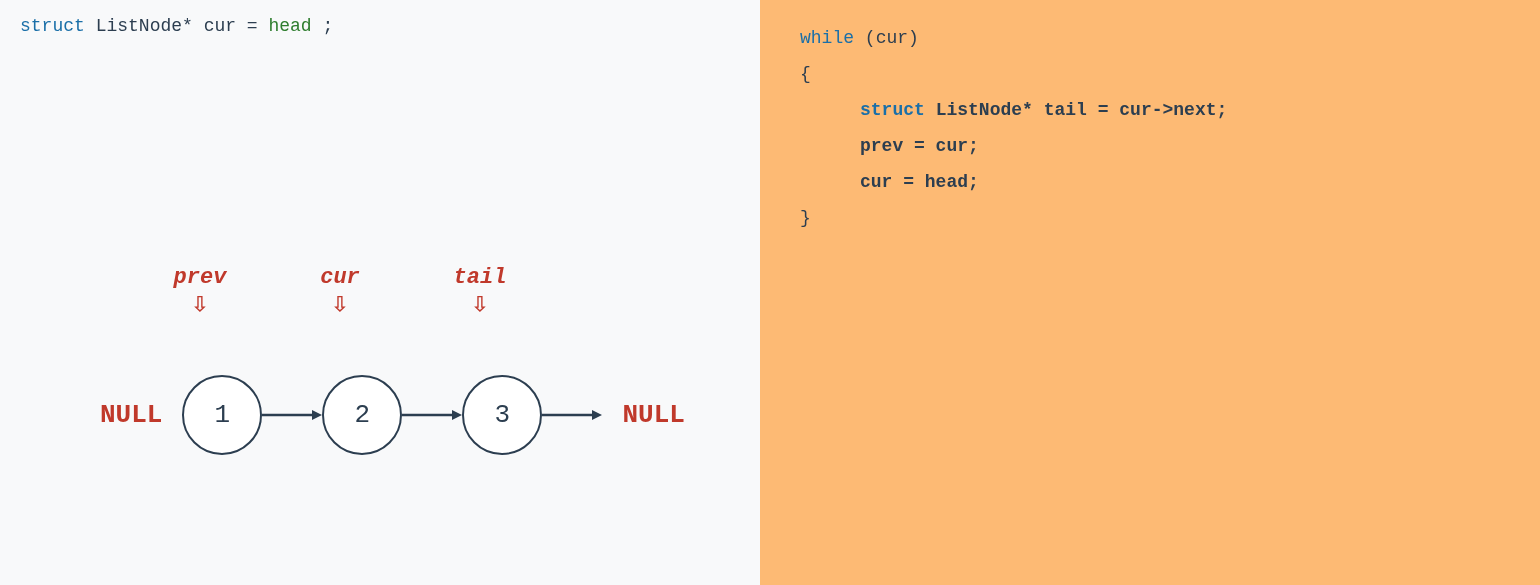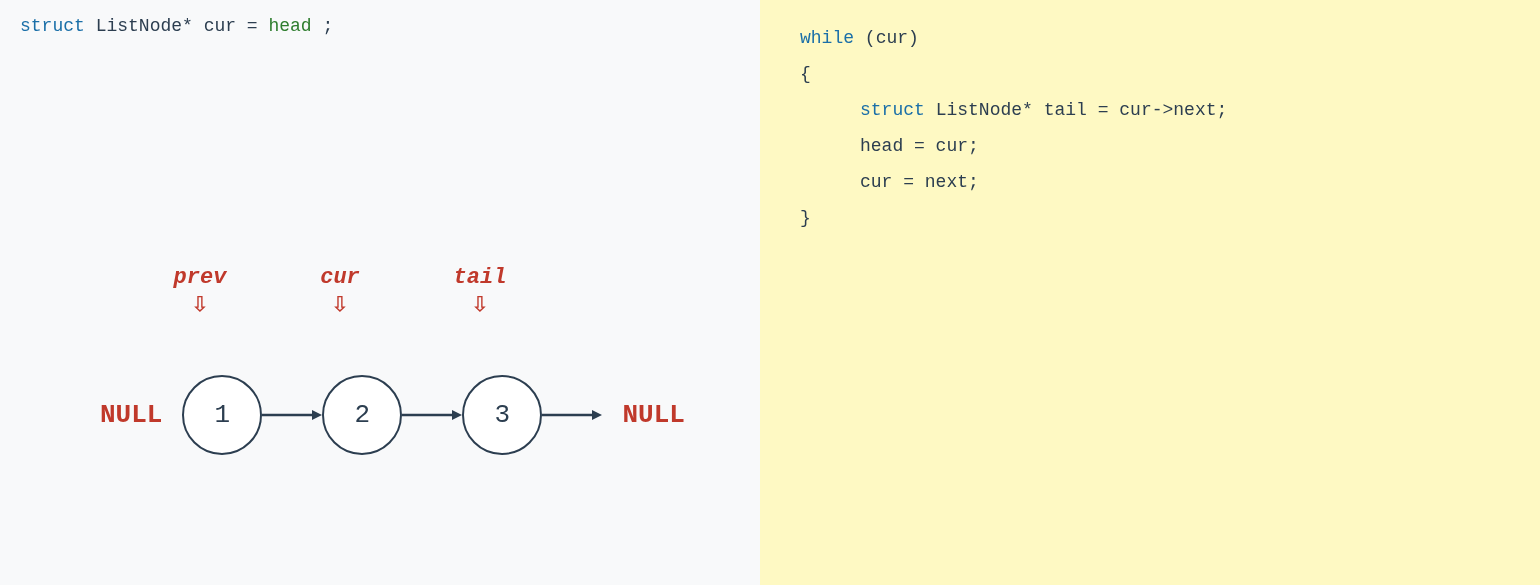--- a/index.html
+++ b/index.html
@@ -18,21 +18,21 @@
       width: 760px;
       height: 585px;
       background: #f8f9fa;
       padding: 10px 20px;
       position: relative;
     }
 
     .right-panel {
       width: 780px;
       height: 585px;
-      background: #fef9c3;
+      background: #fdba74;
       padding: 10px 20px;
       position: relative;
     }
 
     .code-block {
       font-size: 18px;
       line-height: 1.8;
     }
 
     .kw-blue { color: #1a6fa8; }
@@ -120,21 +120,21 @@
       font-weight: bold;
       margin-left: 20px;
     }
 
     
     .right-code {
       padding: 10px 20px;
       font-size: 18px;
       line-height: 2.0;
     }
-    .indent2 { padding-left: 60px; }
+    .indent2 { padding-left: 60px; font-weight: bold; }
 
   </style>
 </head>
 <body>
 
 <div class="left-panel">
 
   <div class="code-block">
     <div>
       <span class="kw-blue">struct</span>
@@ -216,24 +216,24 @@
     <div class="indent2">
       <span class="kw-blue">struct</span>
       <span class="kw-dark"> <span>ListNode*</span></span>
       <span class="kw-dark"> <span>tail</span> </span>
       <span class="kw-dark">=</span>
       <span class="kw-dark"> <span>cur-&gt;next;</span></span>
     </div>
 
 
     <div class="indent2">
-      <span class="kw-dark">head = cur;</span>
+      <span class="kw-dark">prev = cur;</span>
     </div>
 
     <div class="indent2">
-      <span class="kw-dark">cur = next;</span>
+      <span class="kw-dark">cur = head;</span>
     </div>
 
     <div>
       <span class="kw-dark">}</span>
     </div>
   </div>
 </div>
 
 </body></html>

